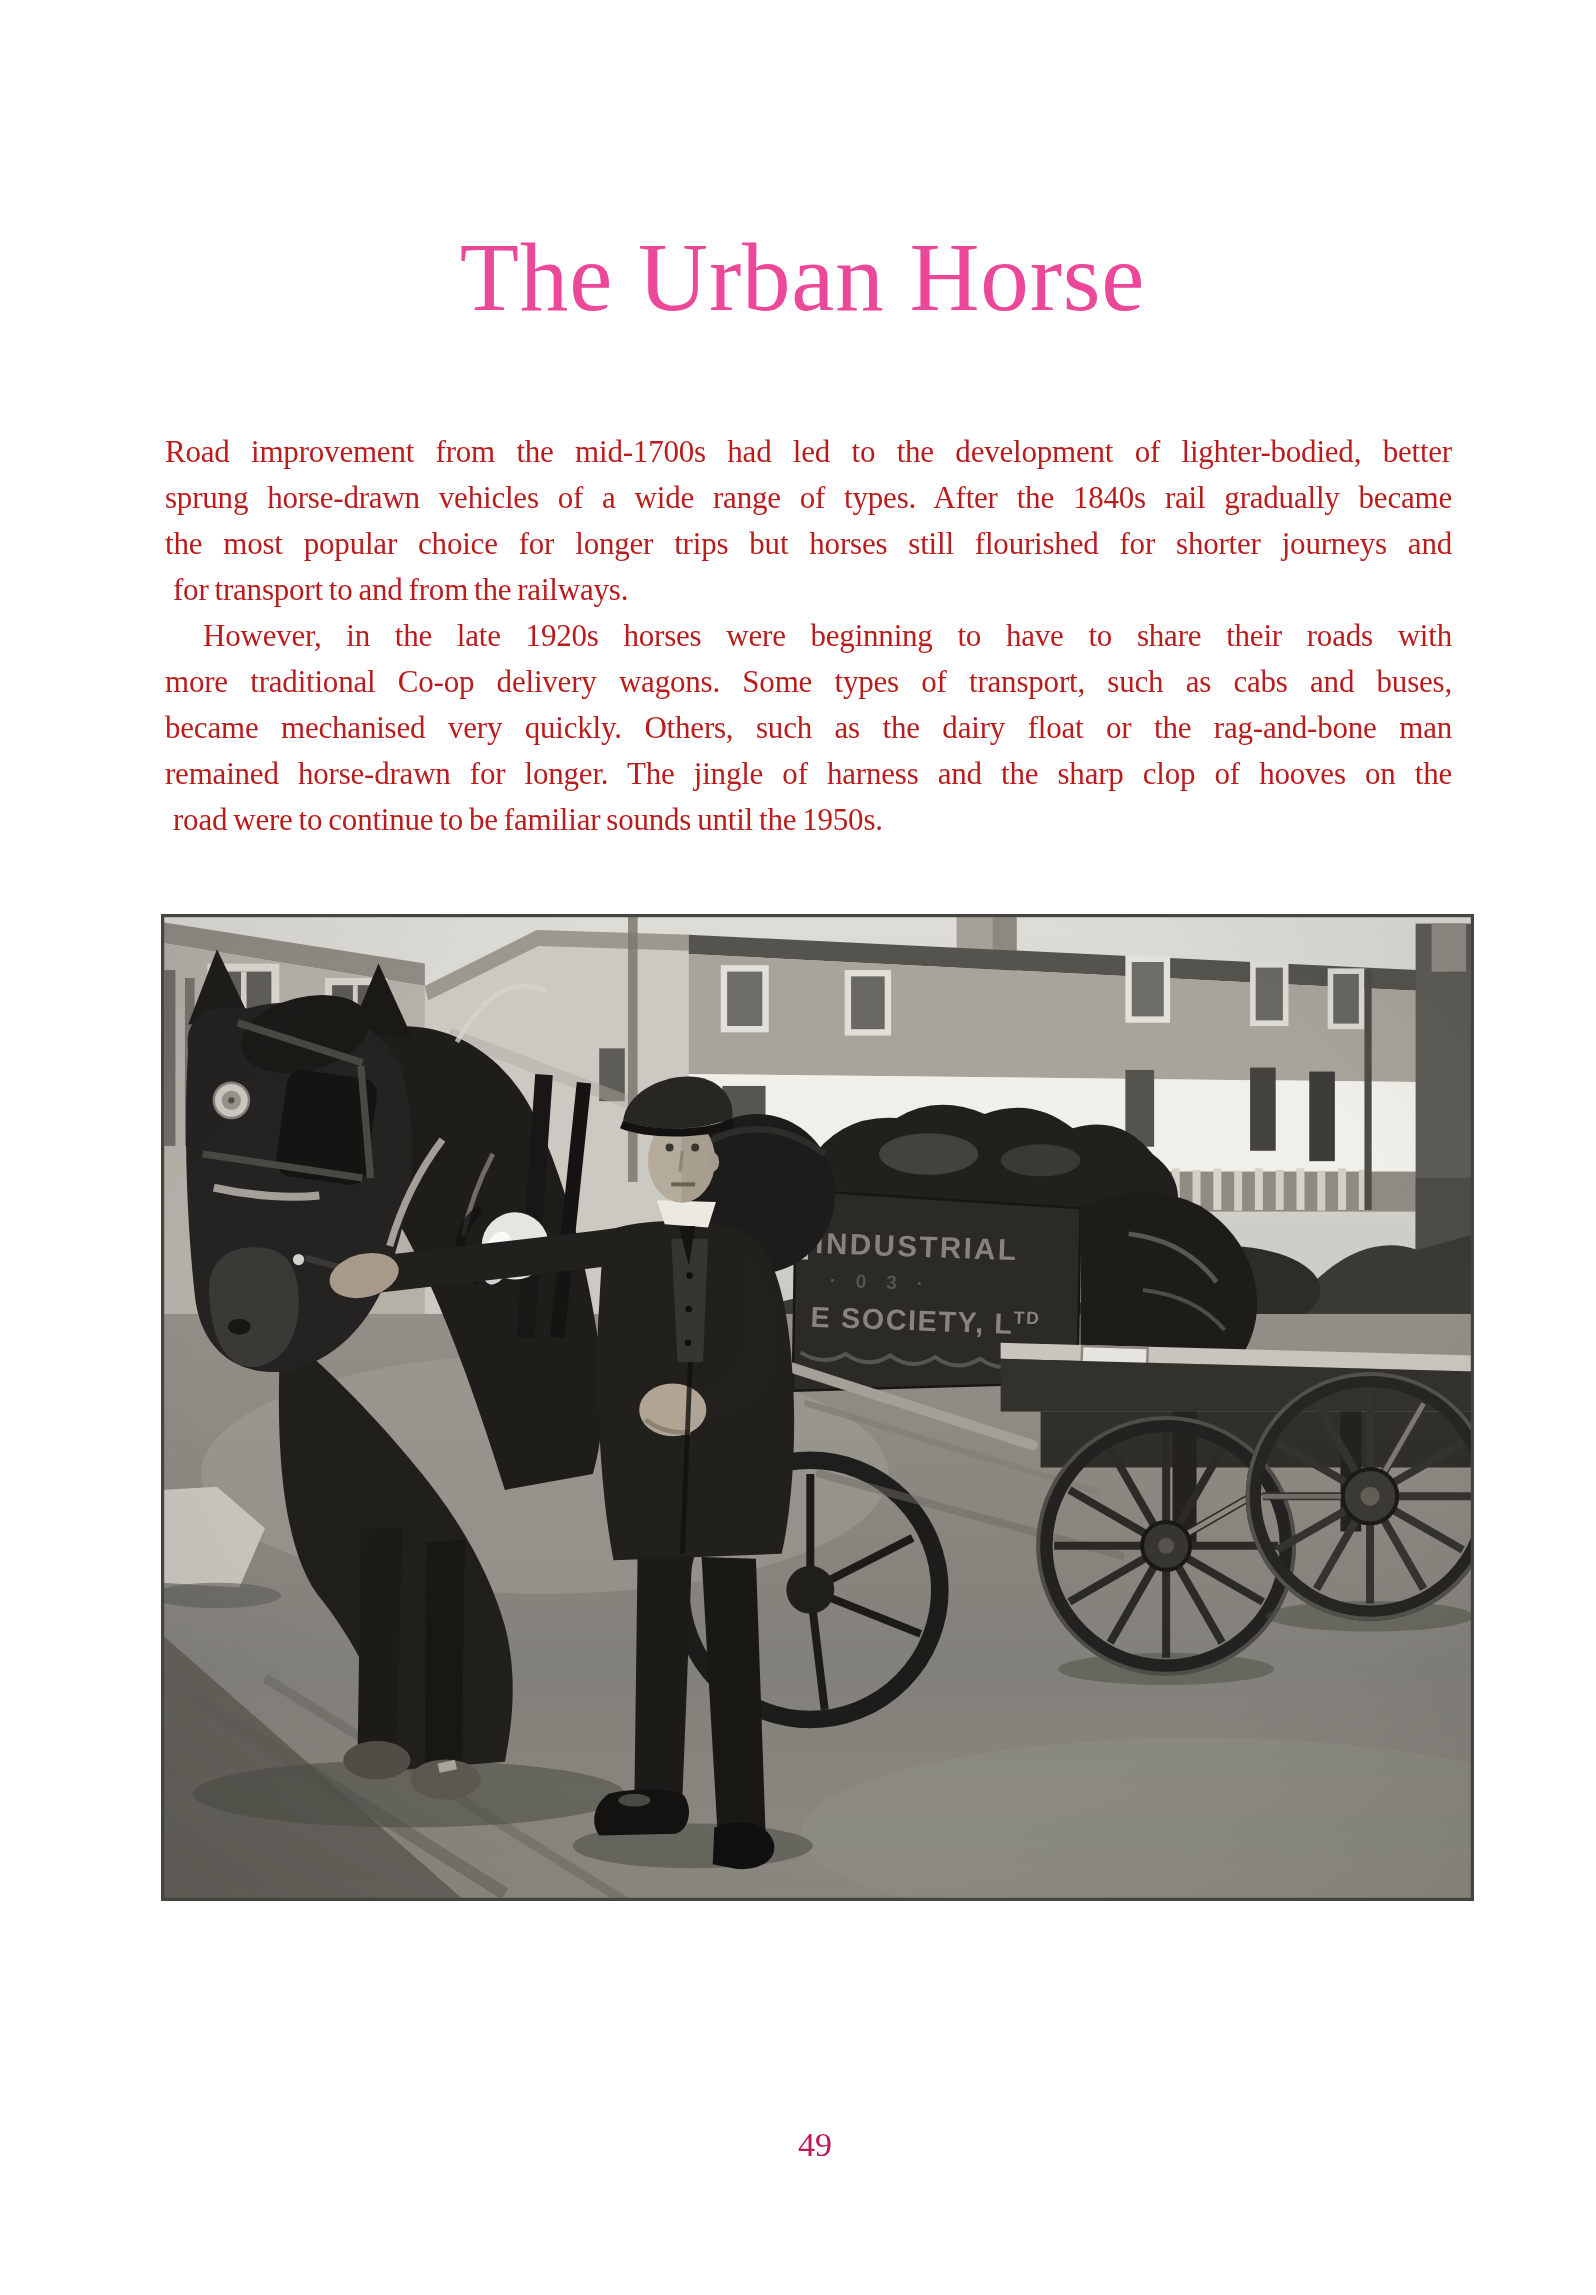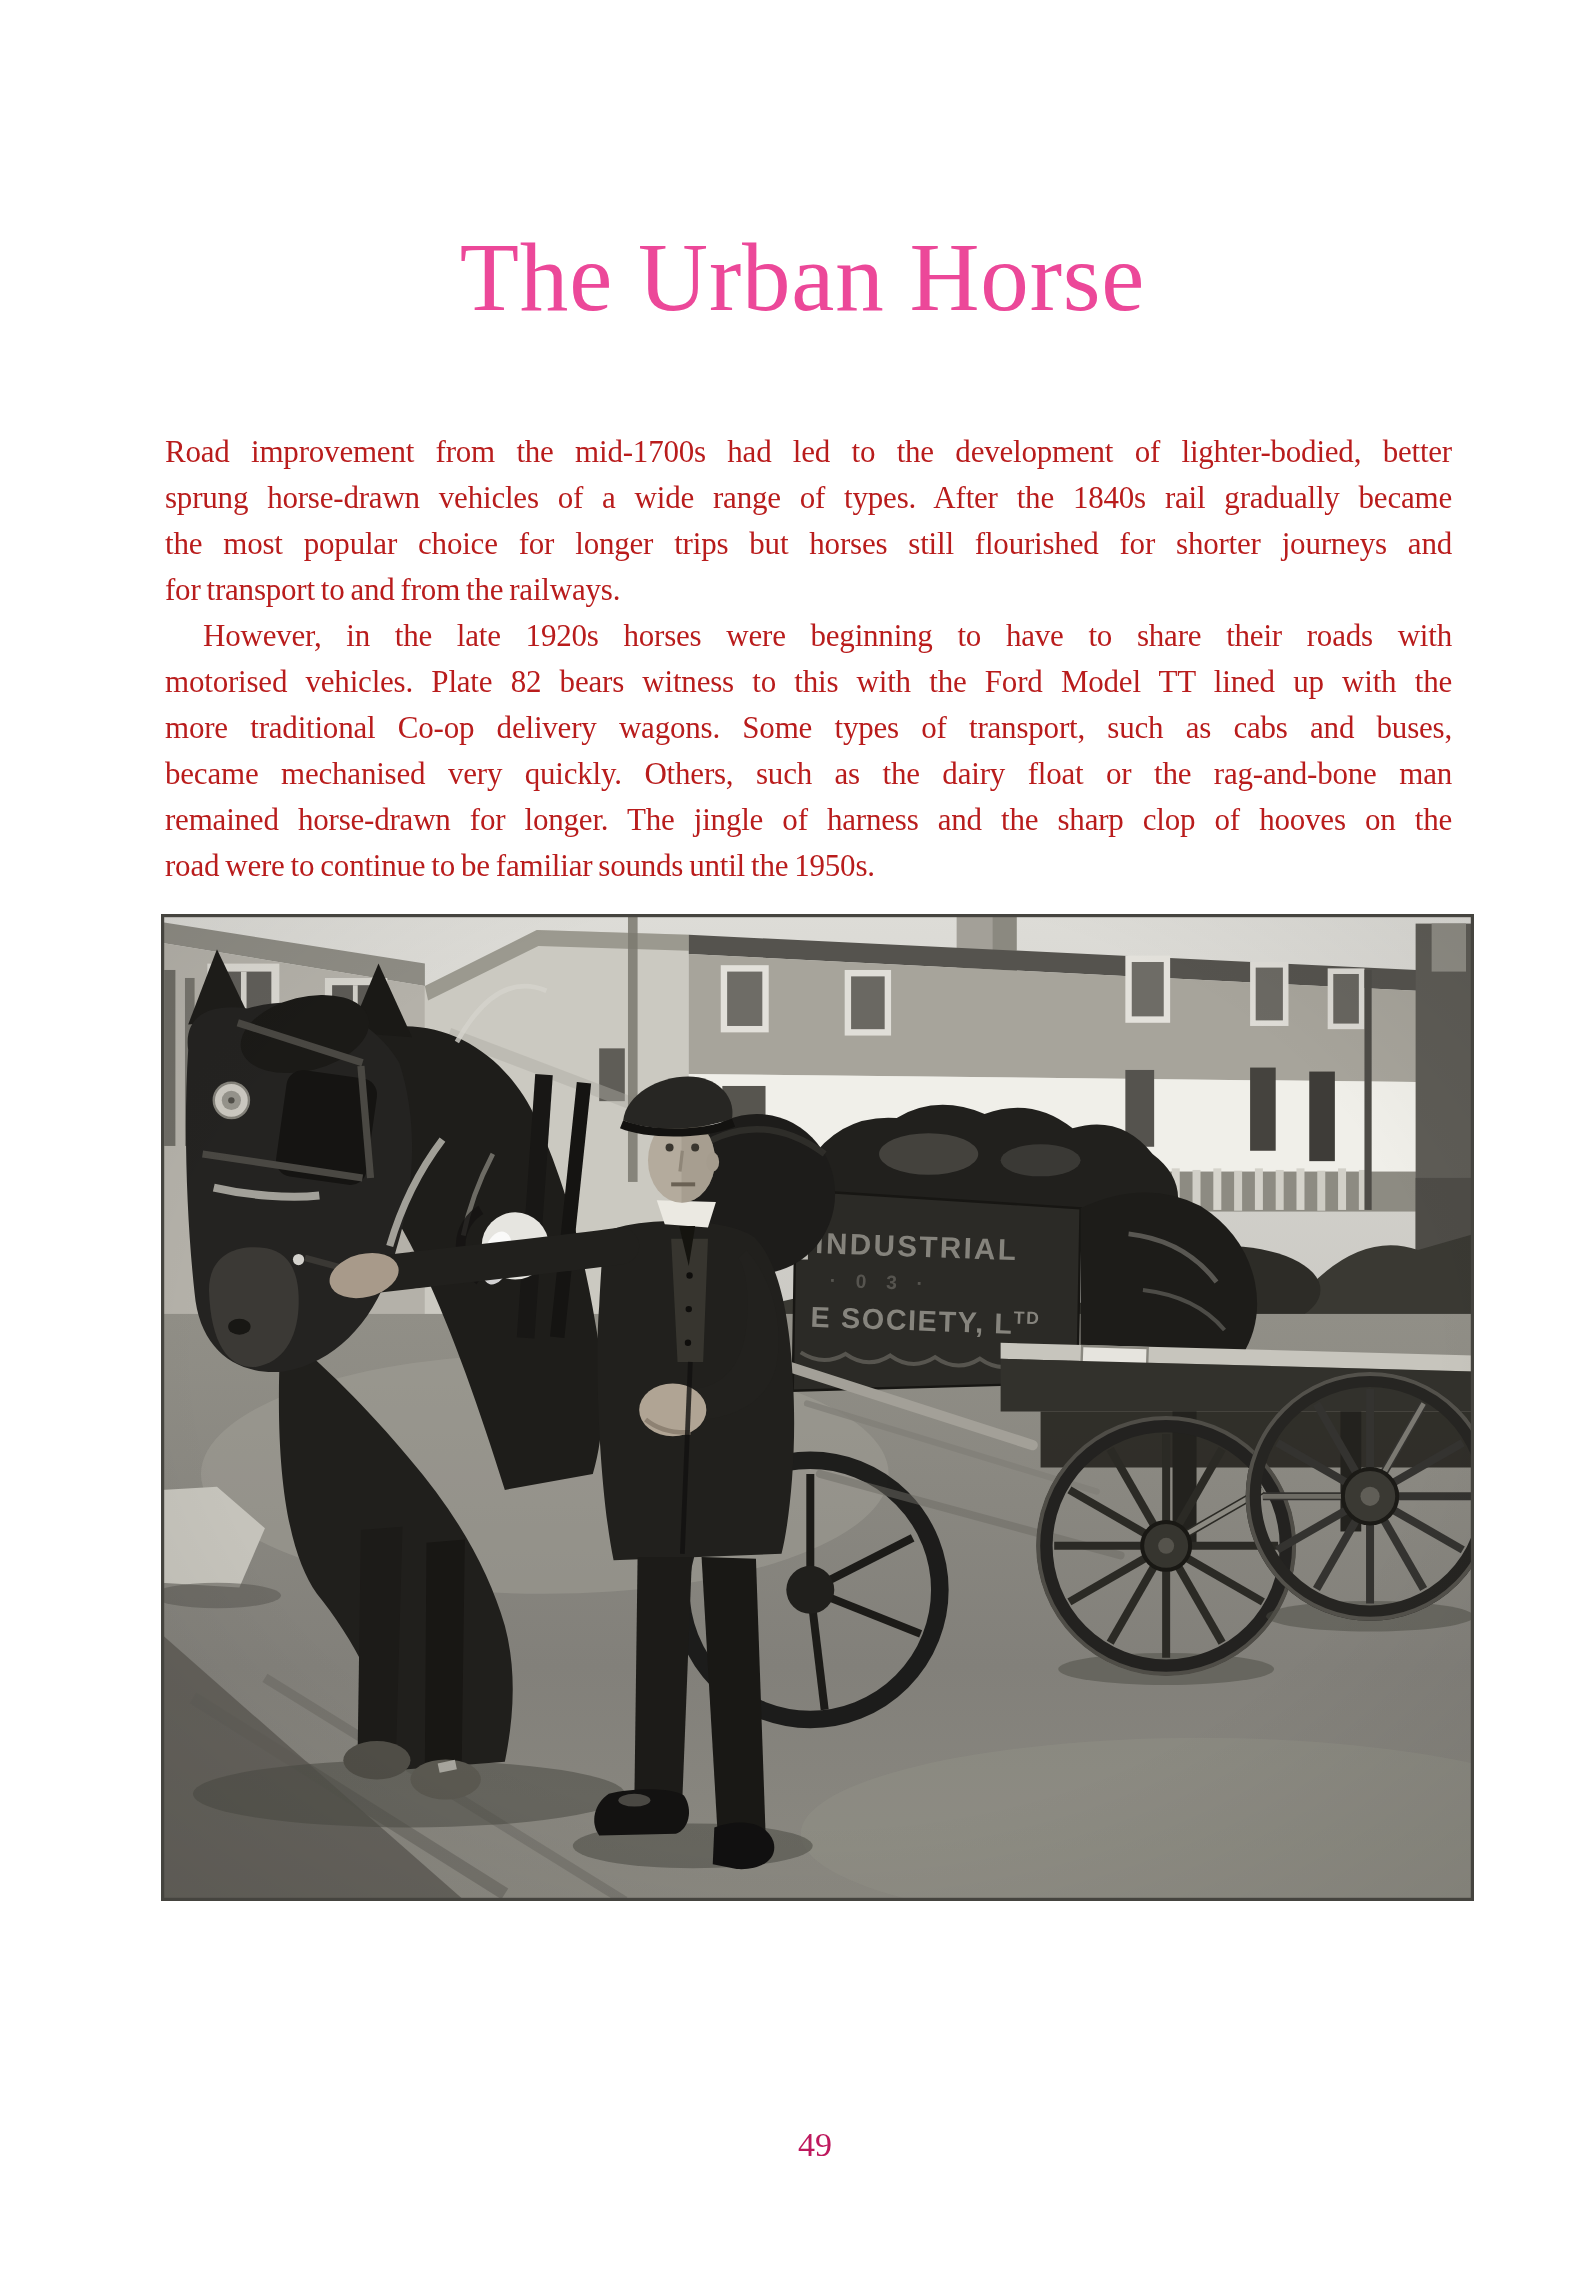--- a/index.html
+++ b/index.html
@@ -3,42 +3,41 @@
 <meta charset="utf-8">
 <style>
   html,body{margin:0;padding:0;background:#ffffff;}
   .page{position:relative;width:1597px;height:2295px;background:#ffffff;overflow:hidden;
         font-family:"Liberation Serif", serif;color:#161616;}
   .title{position:absolute;top:225px;left:0;width:100%;margin:4px;text-align:center;
          font-size:97px;line-height:1;font-weight:normal;letter-spacing:0.8px;color:#ec4899;}
   .text-block{position:absolute;top:429px;left:165px;width:1287px;}
   .bline{font-size:31px;line-height:46px;height:46px;letter-spacing:-0.2px;word-spacing:-1.6px;
          text-align:justify;text-align-last:justify;overflow:hidden;white-space:nowrap;color:#b91c1c;}
-  .bline.end{text-align-last:left;}
+  .bline.end{text-align-last:left;margin-left:8px;}
   .bline.indent{text-indent:38px;}
   .photo{position:absolute;top:914px;left:161px;width:1313px;height:987px;margin:0;}
   .photo svg{display:block;width:100%;height:100%;}
   .page-number{position:absolute;top:2128px;left:34px;width:1562px;text-align:center;
                font-size:34px;line-height:1;color:#be185d;}
   .sign{font-family:"Liberation Sans", sans-serif;font-weight:bold;}
 </style>
 </head>
 <body>
 
 <div class="page">
 
   <h1 class="title">The Urban Horse</h1>
 
   <div class="text-block">
     <div class="bline">Road improvement from the mid-1700s had led to the development of lighter-bodied, better</div>
     <div class="bline">sprung horse-drawn vehicles of a wide range of types. After the 1840s rail gradually became</div>
     <div class="bline">the most popular choice for longer trips but horses still flourished for shorter journeys and</div>
     <div class="bline end">for transport to and from the railways.</div>
     <div class="bline indent">However, in the late 1920s horses were beginning to have to share their roads with</div>
-    <div class="bline">motorised vehicles.  Plate 82 bears witness to this with the Ford Model TT lined up with the</div>
     <div class="bline">more traditional Co-op delivery wagons. Some types of transport, such as cabs and buses,</div>
     <div class="bline">became mechanised very quickly. Others, such as the dairy float or the rag-and-bone man</div>
     <div class="bline">remained horse-drawn for longer. The jingle of harness and the sharp clop of hooves on the</div>
     <div class="bline end">road were to continue to be familiar sounds until the 1950s.</div>
   </div>
 
   <figure class="photo">
     <svg viewBox="0 0 1642 1234" preserveAspectRatio="none">
       <defs>
         <linearGradient id="skyg" x1="0" y1="0" x2="0" y2="1">

